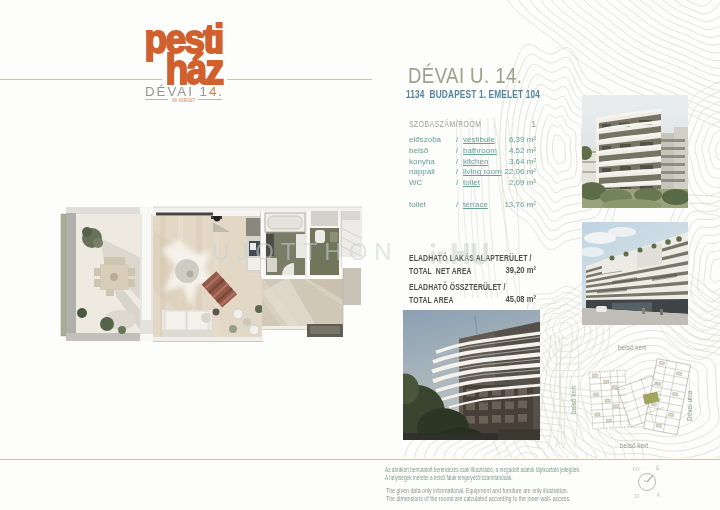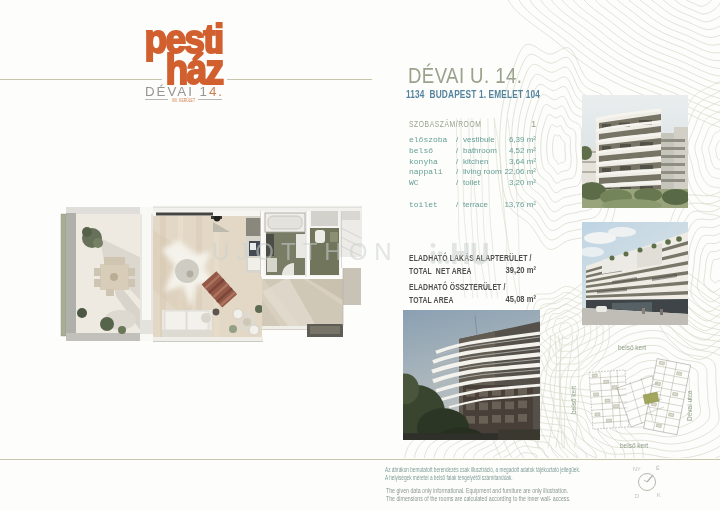--- a/index.html
+++ b/index.html
@@ -154,35 +154,35 @@
     <div>
         <span class="c1">nappali</span>
         <span class="c2">/</span>
         <span class="c3">living room</span>
         <span class="c4">22,06 m²</span>
       </div>
     <div>
         <span class="c1">WC</span>
         <span class="c2">/</span>
         <span class="c3">toilet</span>
-        <span class="c4">3,20 m²</span>
+        <span class="c4">2,09 m²</span>
       </div>
     <div>&nbsp;</div>
     <div>
         <span class="c1">toilet</span>
         <span class="c2">/</span>
         <span class="c3">terrace</span>
         <span class="c4">13,76 m²</span>
       </div>
   </div>
   <style>
     #tbl div{position:relative;height:10.8px;}
-    #tbl .c1{position:absolute;left:0;font-family:Liberation Mono, monospace;}
+    #tbl .c1{position:absolute;left:0;}
     #tbl .c2{position:absolute;left:47px;}
-    #tbl .c3{position:absolute;left:54px;}
+    #tbl .c3{position:absolute;left:54px;text-decoration:underline;}
     #tbl .c4{position:absolute;right:0;}
   </style>
 
   <div class="abs" style="left:409px;top:252px;font-size:9.5px;font-weight:bold;color:#4e4e4c;line-height:12.5px;transform:scaleX(0.72);transform-origin:left top;letter-spacing:0.2px;">
     ELADHATÓ LAKÁS ALAPTERÜLET /<br>TOTAL &nbsp;NET AREA
   </div>
   <div class="abs" style="left:492px;top:264px;width:44px;text-align:right;font-size:9.5px;font-weight:bold;color:#4e4e4c;transform:scaleX(0.8);transform-origin:right top;">39,20 m²</div>
   <div class="abs" style="left:409px;top:281px;font-size:9.5px;font-weight:bold;color:#4e4e4c;line-height:12.5px;transform:scaleX(0.72);transform-origin:left top;letter-spacing:0.2px;">
     ELADHATÓ ÖSSZTERÜLET /<br>TOTAL AREA
   </div>

